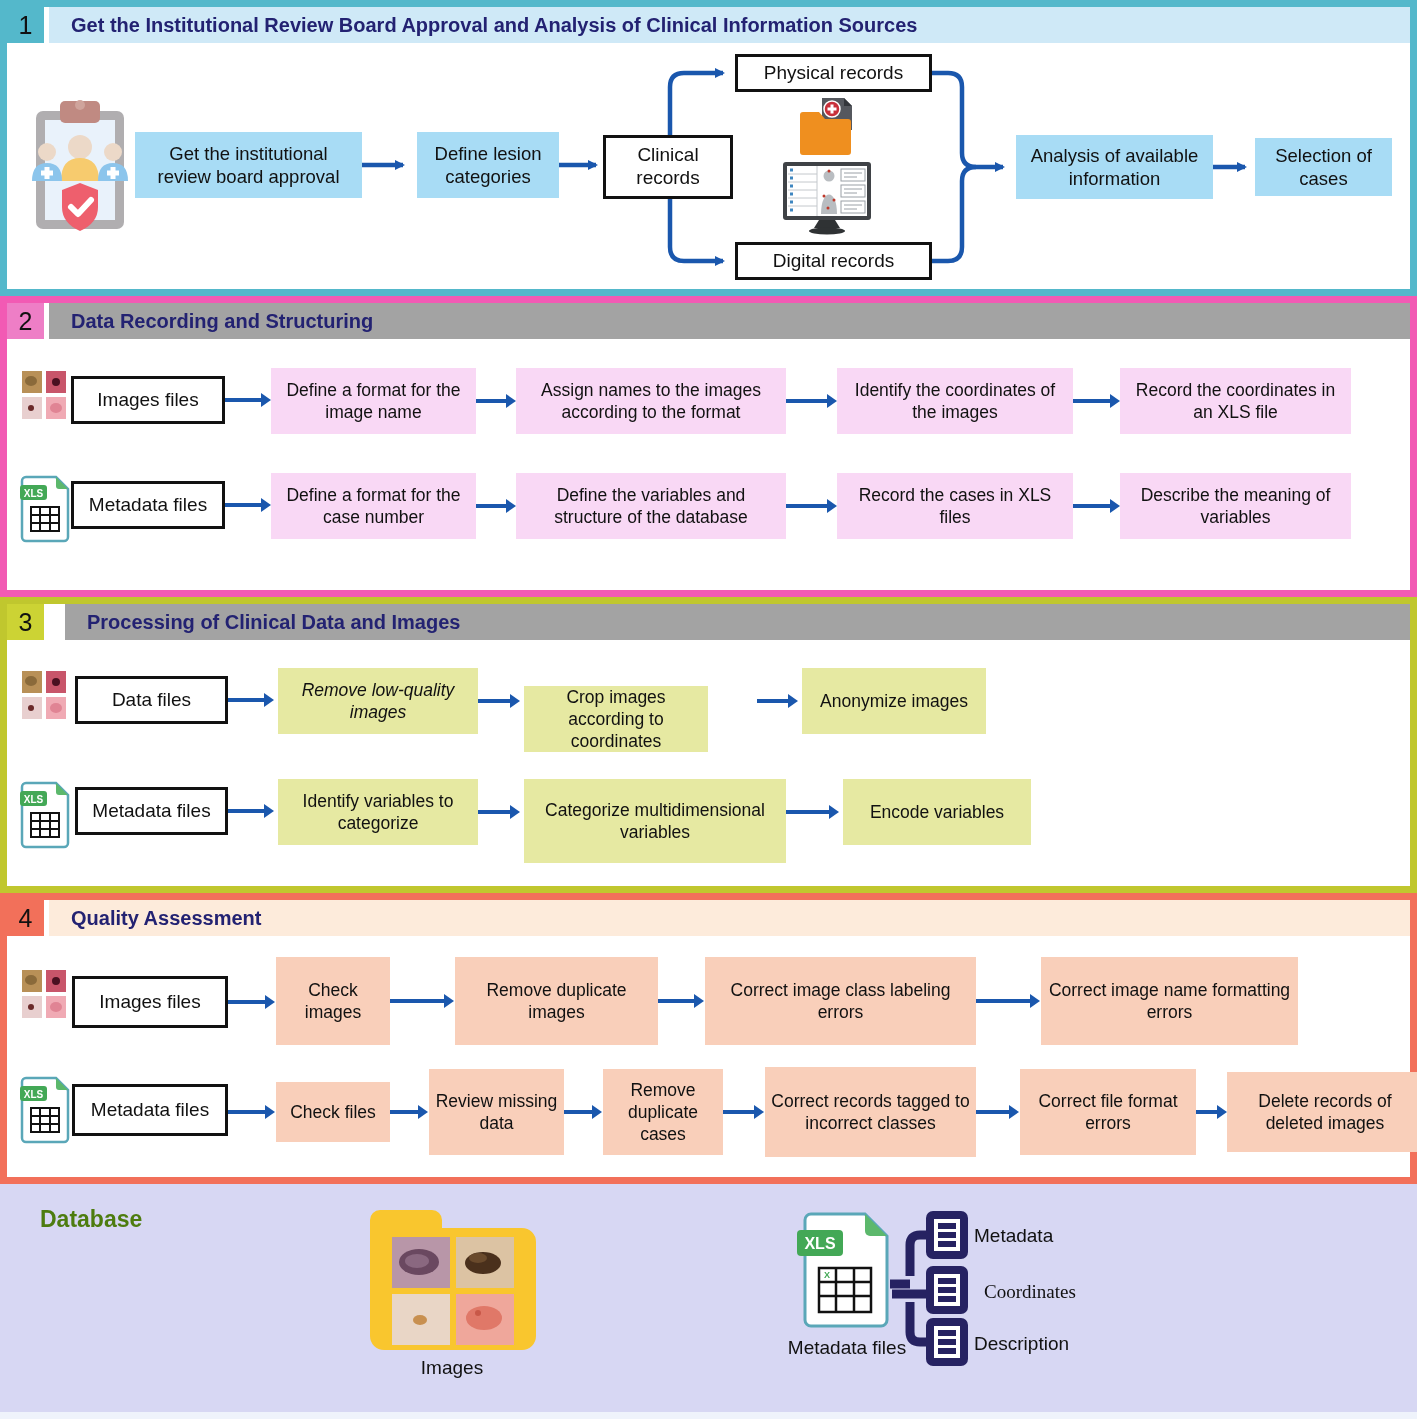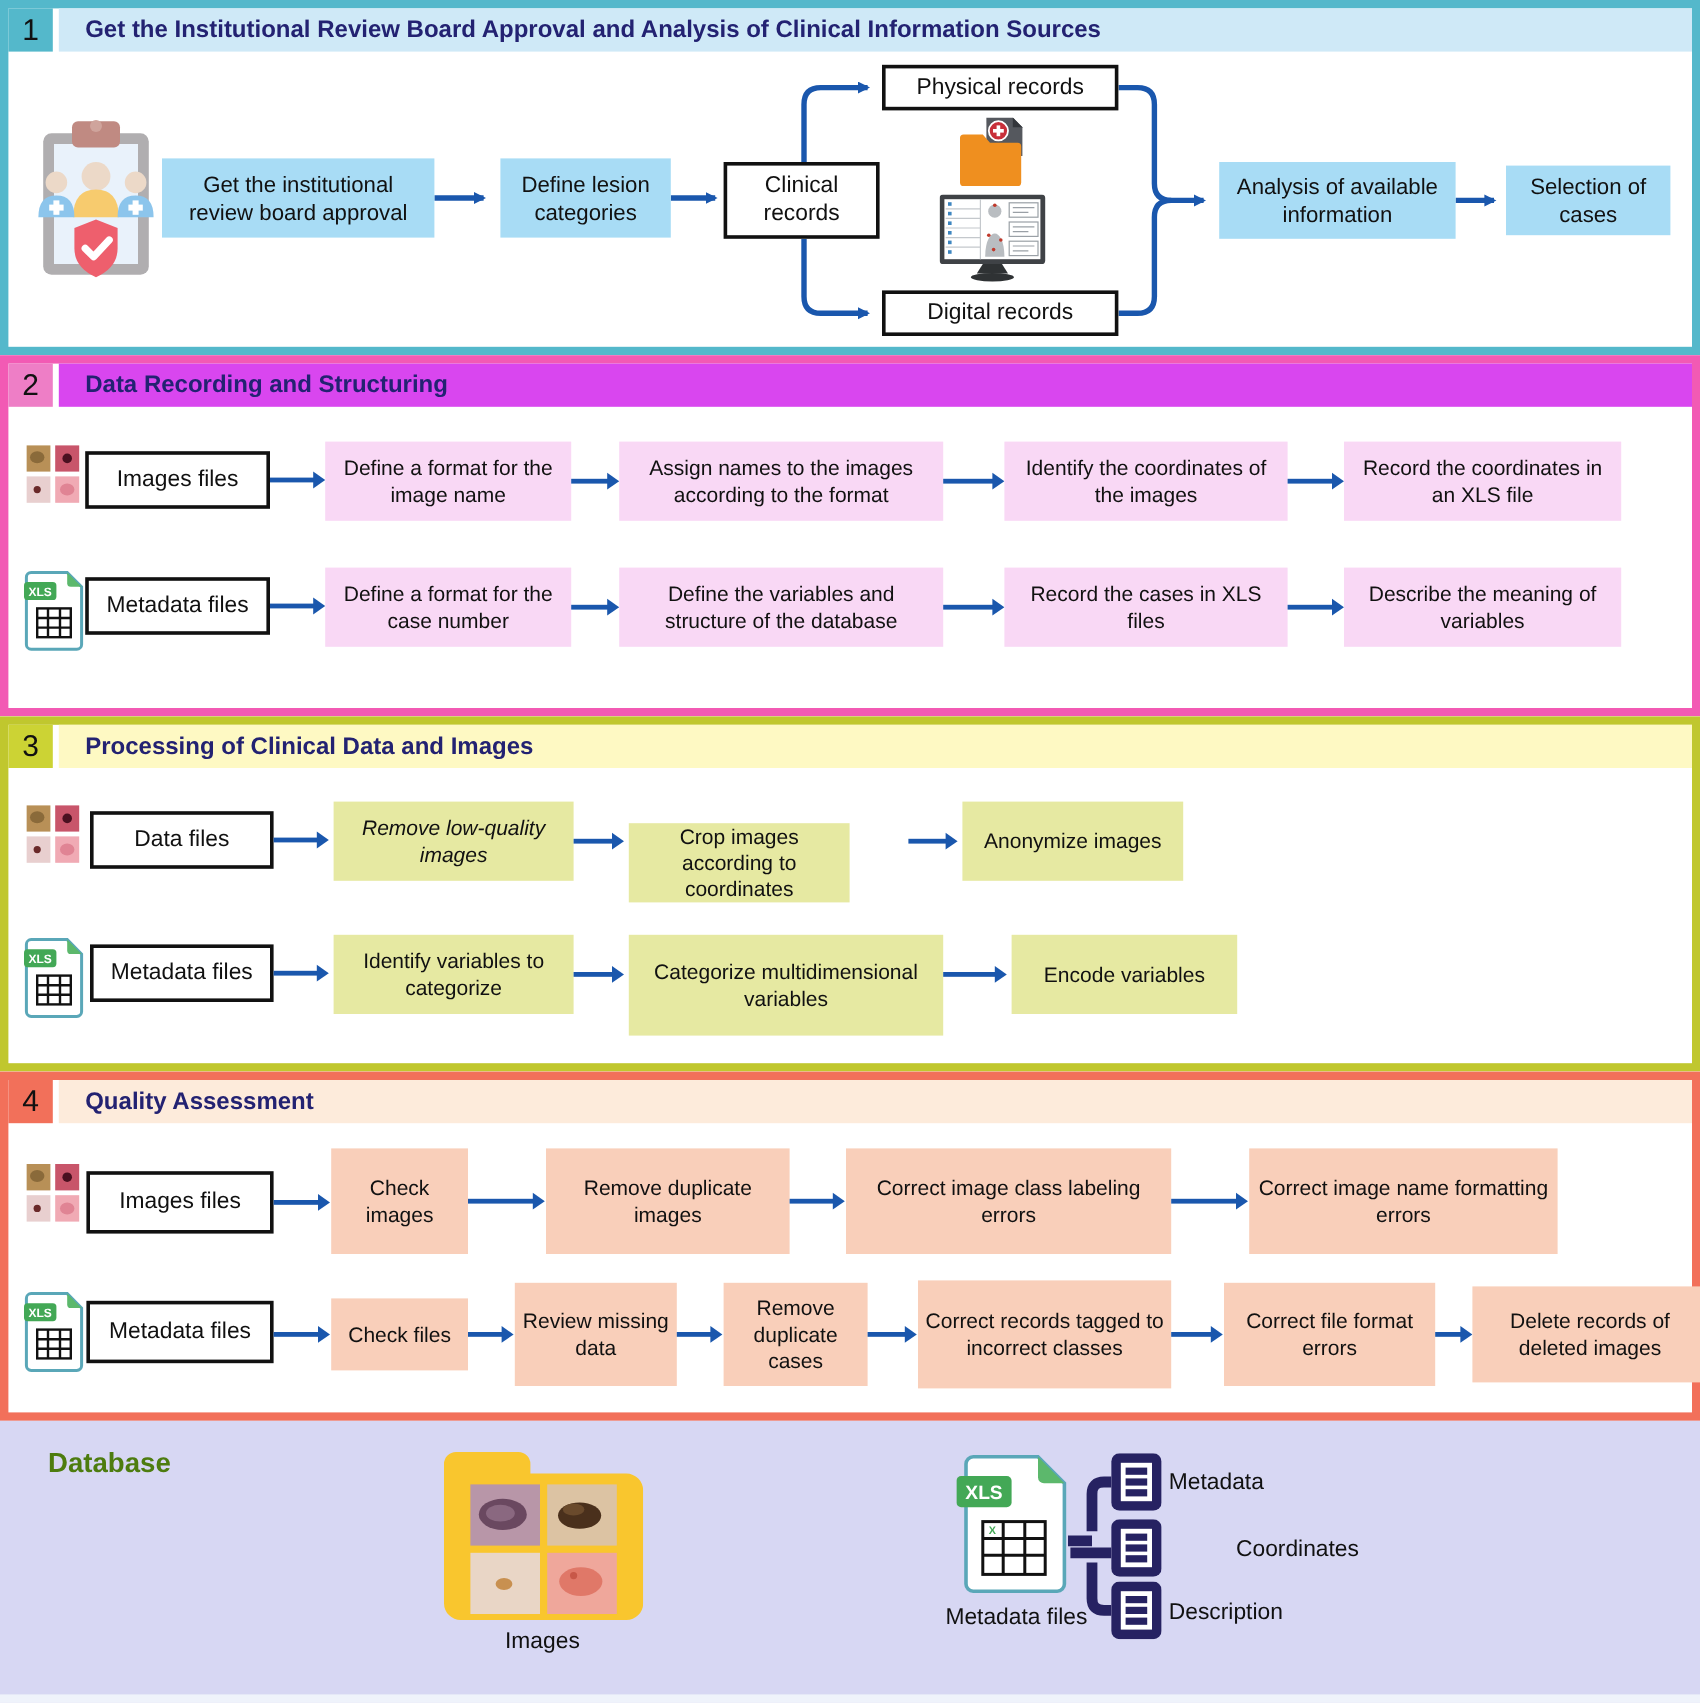--- a/index.html
+++ b/index.html
@@ -7,22 +7,22 @@
   .sec{position:absolute;left:0;width:1417px;box-sizing:border-box;background:#fff;border-style:solid;border-width:7px;}
   .sec1{top:0;height:296px;border-color:#54b8cb;}
   .sec2{top:296px;height:301px;border-color:#f25ab4;}
   .sec3{top:597px;height:296px;border-color:#c0c72e;}
   .sec4{top:893px;height:291px;border-color:#f2705a;}
   .sec-head{position:absolute;top:0;left:0;right:0;height:36px;display:flex;align-items:stretch;}
   .num{width:37px;display:flex;align-items:center;justify-content:center;font-size:25px;color:#111;margin-right:5px;}
   .sec1 .num{background:#54b8cb;} .sec2 .num{background:#ee7ec6;}
   .sec3 .num{background:#ccd334;} .sec4 .num{background:#f2705a;}
   .strip{flex:1;display:flex;align-items:center;padding-left:22px;font-weight:bold;font-size:20px;color:#232272;}
-  .sec1 .strip{background:#cfe9f7;} .sec2 .strip{background:#d946ef;}
-  .sec3 .strip{background:#fef9c3;} .sec4 .strip{background:#fdebdb;}
+  .sec1 .strip{background:#cfe9f7;} .sec2 .strip{background:#a3a3a3;}
+  .sec3 .strip{background:#a3a3a3;margin-left:16px;} .sec4 .strip{background:#fdebdb;}
   .sec-body{position:absolute;top:36px;left:0;right:0;bottom:0;}
   .fbox{position:absolute;display:flex;align-items:center;justify-content:center;text-align:center;
         font-size:17.5px;line-height:1.26;color:#111;padding:2px 6px;box-sizing:border-box;}
   .s1b{background:#a8dcf5;font-size:18.5px;}
   .s2b{background:#f9d8f5;} .s3b{background:#e6e9a2;} .s4b{background:#f9cfba;}
   .wbox{position:absolute;display:flex;align-items:center;justify-content:center;text-align:center;
         background:#fff;border:3px solid #111;font-size:19px;color:#111;box-sizing:border-box;line-height:1.2;}
   .harrow{position:absolute;height:4px;background:#1a57ad;}
   .harrow::after{content:"";position:absolute;right:-9px;top:-5px;border-left:10px solid #1a57ad;
         border-top:7px solid transparent;border-bottom:7px solid transparent;}
@@ -353,21 +353,21 @@
     </svg>
     <div class="cap" style="left:974px;top:40px;width:140px;text-align:left;">Metadata</div>
 
     <svg class="abs" style="left:926px;top:82px;" width="42" height="48" viewBox="0 0 42 48">
       <rect x="0" y="0" width="42" height="48" rx="7" fill="#262262"></rect>
       <rect x="8" y="8" width="26" height="32" fill="#fff"></rect>
       <rect x="12" y="12" width="18" height="6" fill="#262262"></rect>
       <rect x="12" y="21" width="18" height="6" fill="#262262"></rect>
       <rect x="12" y="30" width="18" height="6" fill="#262262"></rect>
     </svg>
-    <div class="cap" style="left:1030px;top:96px;width:160px;text-align:left;">Coordinates</div>
+    <div class="cap" style="left:950px;top:96px;width:160px;text-align:center;font-family:Liberation Serif, serif;">Coordinates</div>
 
     <svg class="abs" style="left:926px;top:134px;" width="42" height="48" viewBox="0 0 42 48">
       <rect x="0" y="0" width="42" height="48" rx="7" fill="#262262"></rect>
       <rect x="8" y="8" width="26" height="32" fill="#fff"></rect>
       <rect x="12" y="12" width="18" height="6" fill="#262262"></rect>
       <rect x="12" y="21" width="18" height="6" fill="#262262"></rect>
       <rect x="12" y="30" width="18" height="6" fill="#262262"></rect>
     </svg>
     <div class="cap" style="left:974px;top:148px;width:160px;text-align:left;">Description</div>
 

